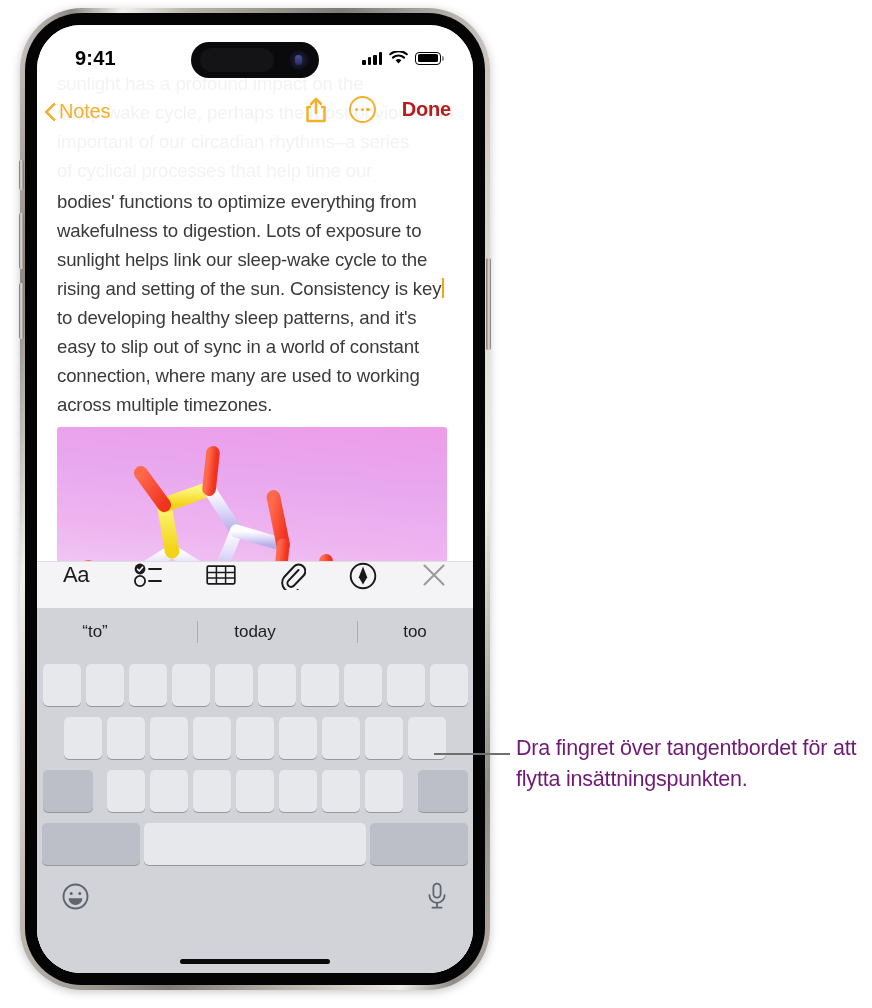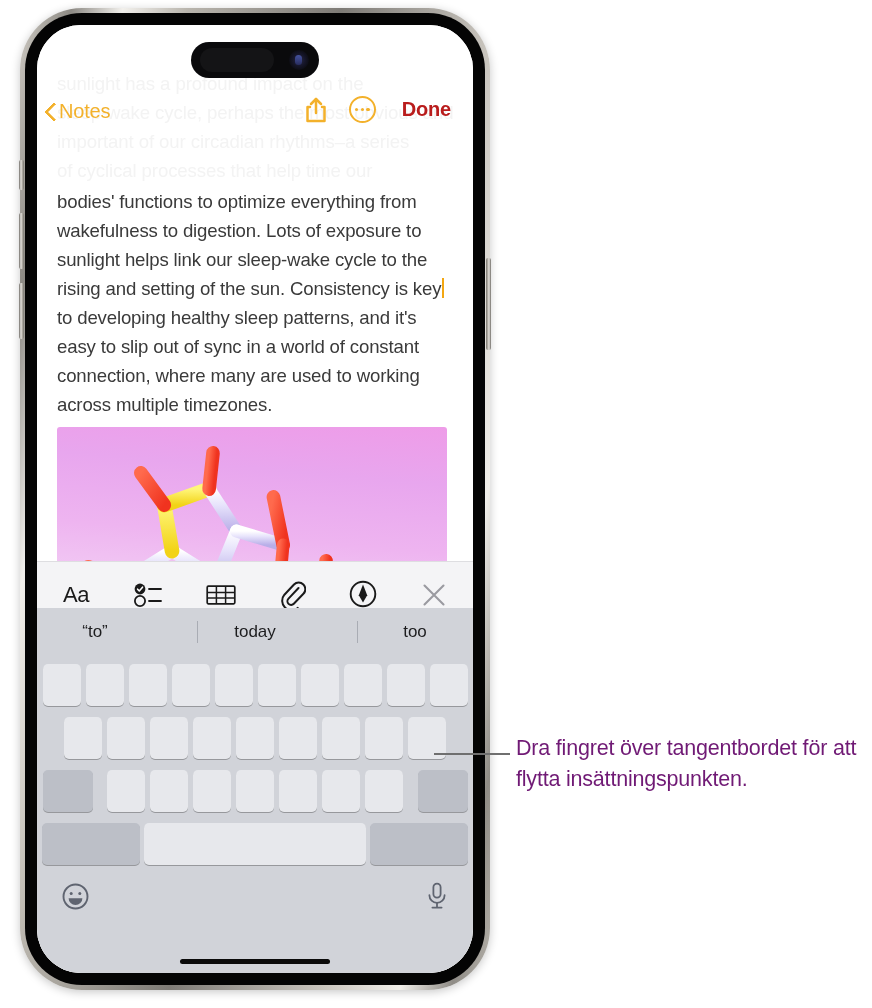--- a/index.html
+++ b/index.html
@@ -109,21 +109,21 @@
   .icon-more{ width:27px; height:27px; border:2.4px solid #F3B12B; border-radius:50%;
     display:flex; align-items:center; justify-content:center; gap:2.6px; cursor:pointer; }
   .icon-more i{ width:3.2px; height:3.2px; border-radius:50%; background:#F3B12B; display:block; }
   .nav-done{ font-size:20px; font-weight:700; color:#b91c1c; cursor:pointer; letter-spacing:-.2px; margin-left:4px;}
 
   
   .note-toolbar{
     position:absolute; left:0; right:0; bottom:0; height:412px; z-index:28;
   }
   .tb-row{
-    height:47px; background:#F4F4F6; display:flex; align-items:flex-end;
+    height:47px; background:#F4F4F6; display:flex; align-items:flex-start;
     justify-content:space-between; padding:0 26px;
     border-top:1px solid #dedee1;
   }
   .tb-btn{ cursor:pointer; display:flex; align-items:center; justify-content:center; }
   .tb-aa{ font-size:22px; color:#1a1a1a; letter-spacing:-.5px; }
 
   
   .pred{
     height:48px; background:#D1D3D9; display:flex; align-items:center;gap:44px;
   }
@@ -244,20 +244,39 @@
 
                 <path d="M72 152 L32 140" stroke="url(#ox)" stroke-width="14"></path>
                 <path d="M118 242 L112 280" stroke="url(#ox)" stroke-width="14"></path>
                 <path d="M164 214 L206 232" stroke="url(#ox)" stroke-width="14"></path>
               </g>
             </svg>
           </div>
         </div>
       </div>
 
+      <div class="statusbar">
+        <div class="sb-time">9:41</div>
+        <div class="sb-right">
+          <span class="sig">
+              <i></i>
+              <i></i>
+              <i></i>
+              <i></i>
+            </span>
+          <svg width="19" height="14" viewBox="0 0 19 14">
+            <path d="M9.5 12.6 L6.6 9.2 a4.6 4.6 0 0 1 5.8 0 Z" fill="#000"></path>
+            <path d="M3.9 6.6 a8.6 8.6 0 0 1 11.2 0" stroke="#000" stroke-width="2.1" fill="none" stroke-linecap="round"></path>
+            <path d="M1.2 3.2 a12.8 12.8 0 0 1 16.6 0" stroke="#000" stroke-width="2.1" fill="none" stroke-linecap="round"></path>
+          </svg>
+          <span class="batt">
+              <span></span>
+            </span>
+        </div>
+      </div>
 
       <div class="island">
         <div class="island-pill"></div>
         <div class="island-cam"></div>
       </div>
 
       <div class="navbar">
         <div class="nav-back">
           <span class="chev"></span>
           <span class="nav-back-label">Notes</span>

